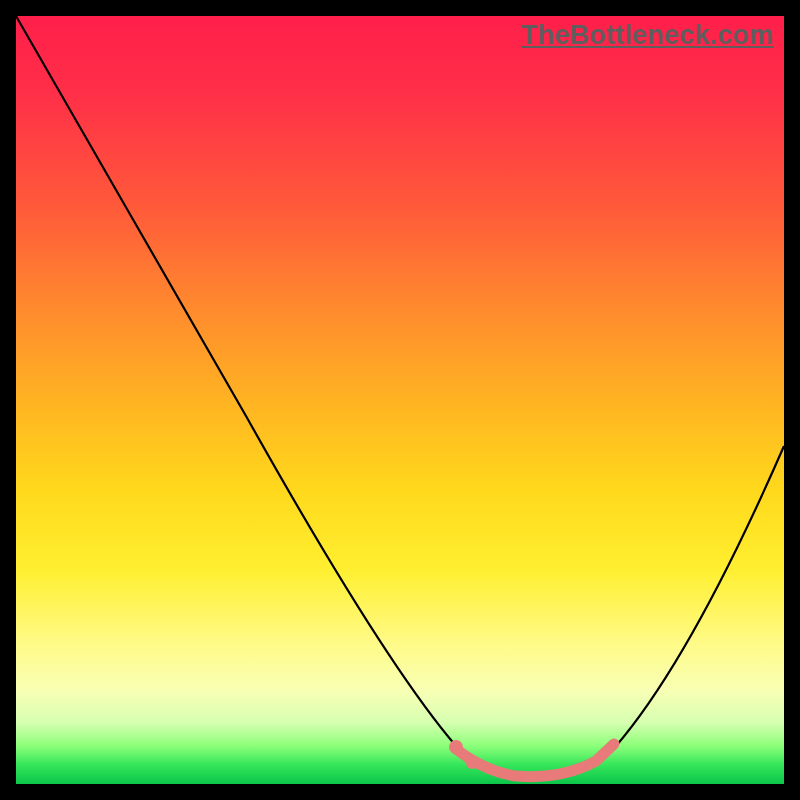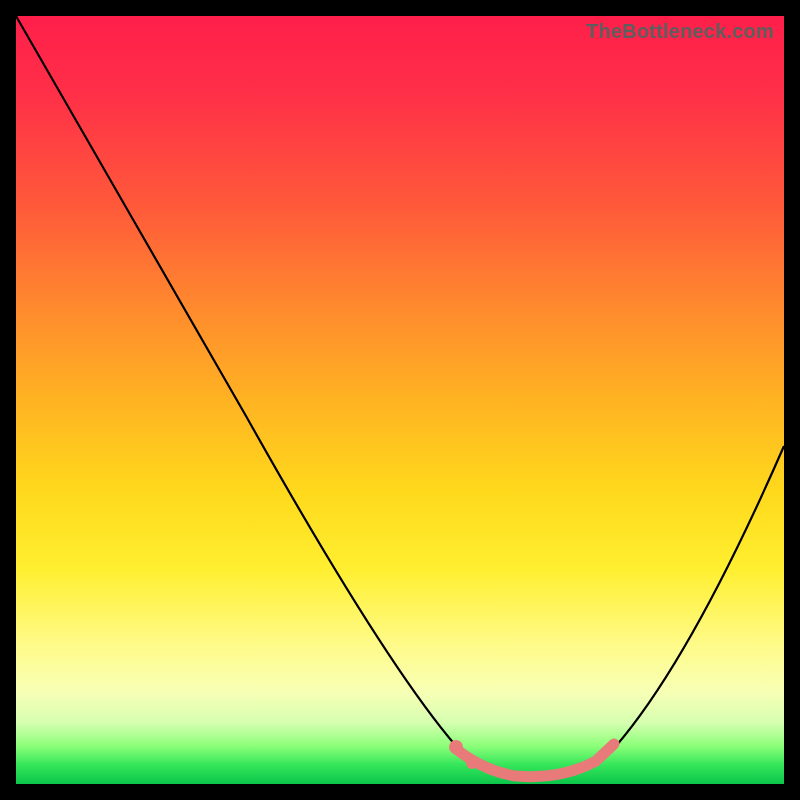--- a/index.html
+++ b/index.html
@@ -38,24 +38,25 @@
       #8dff7a 95%,
       #35e65a 97.5%,
       #0bc54a 100%
     );
   }
   .attribution {
     position: absolute;
     top: 4px;
     right: 10px;
     font-family: Arial, Helvetica, sans-serif;
-    font-size: 20px;
+    font-size: 27px;
     font-weight: 600;
     color: #5e5e5e;
     letter-spacing: 0.2px;
+    text-decoration: underline;
   }
   svg.curves {
     position: absolute;
     left: 0;
     top: 0;
     width: 768px;
     height: 768px;
     overflow: visible;
   }
 </style>

